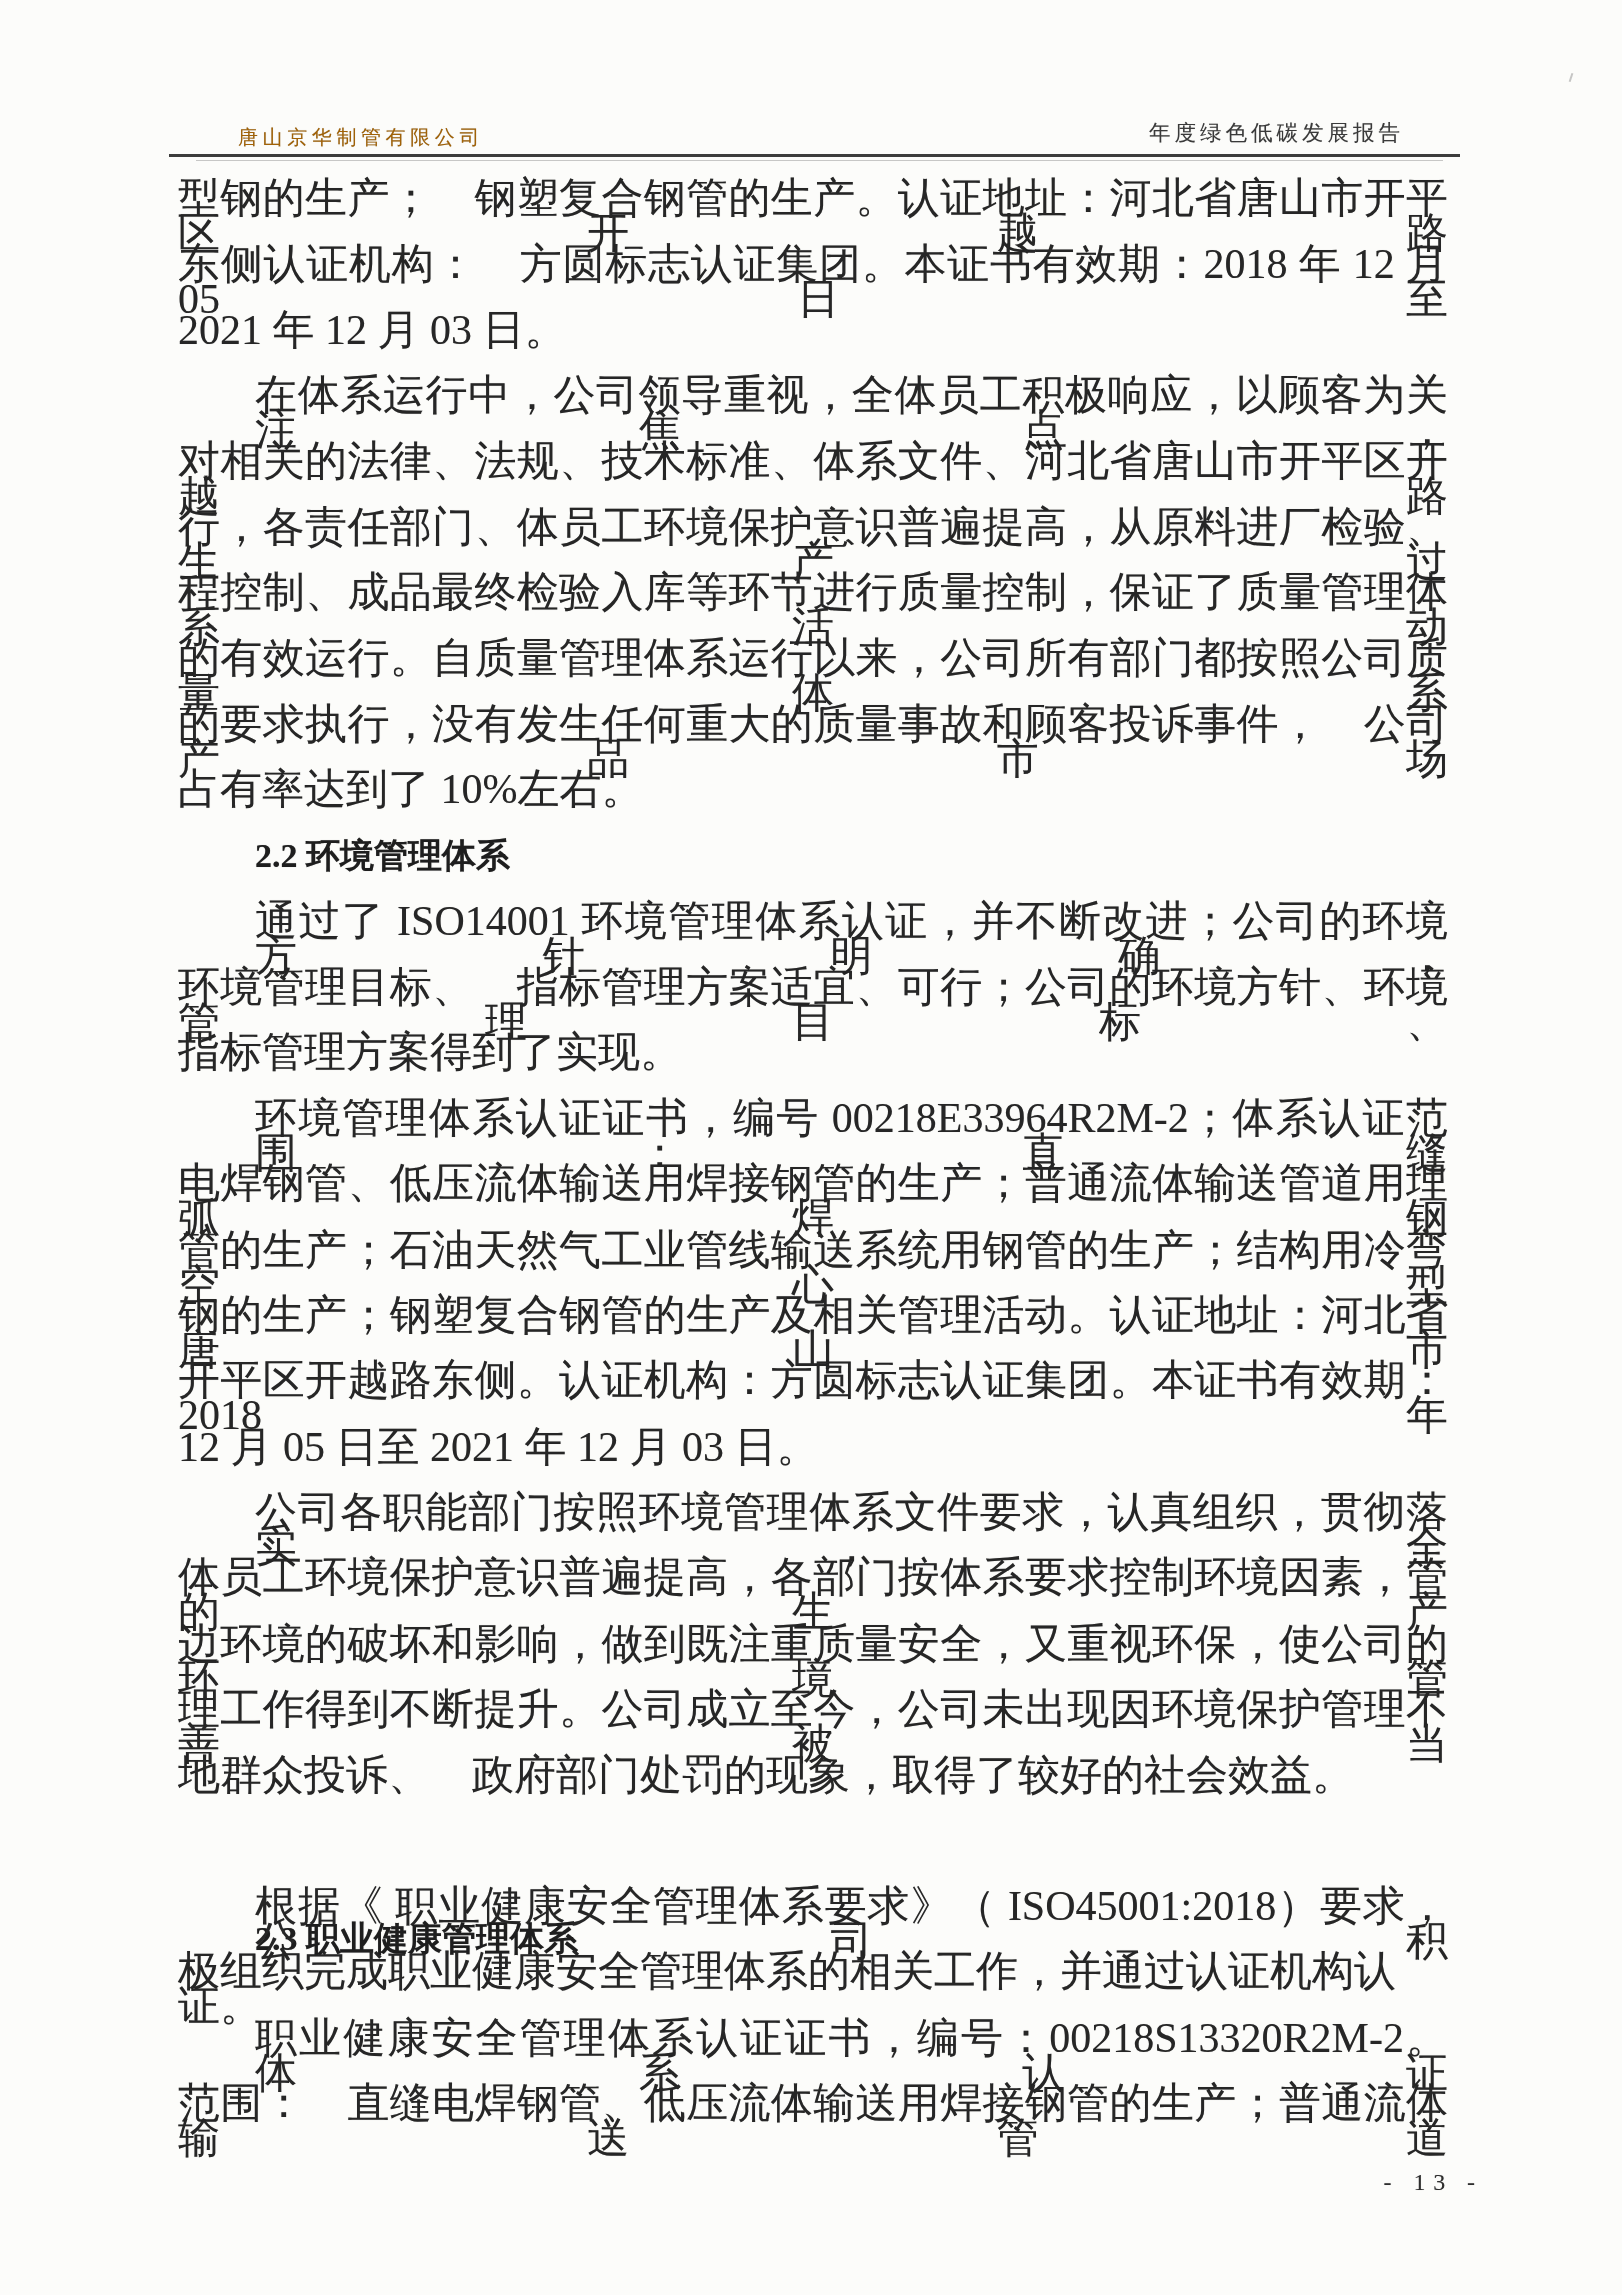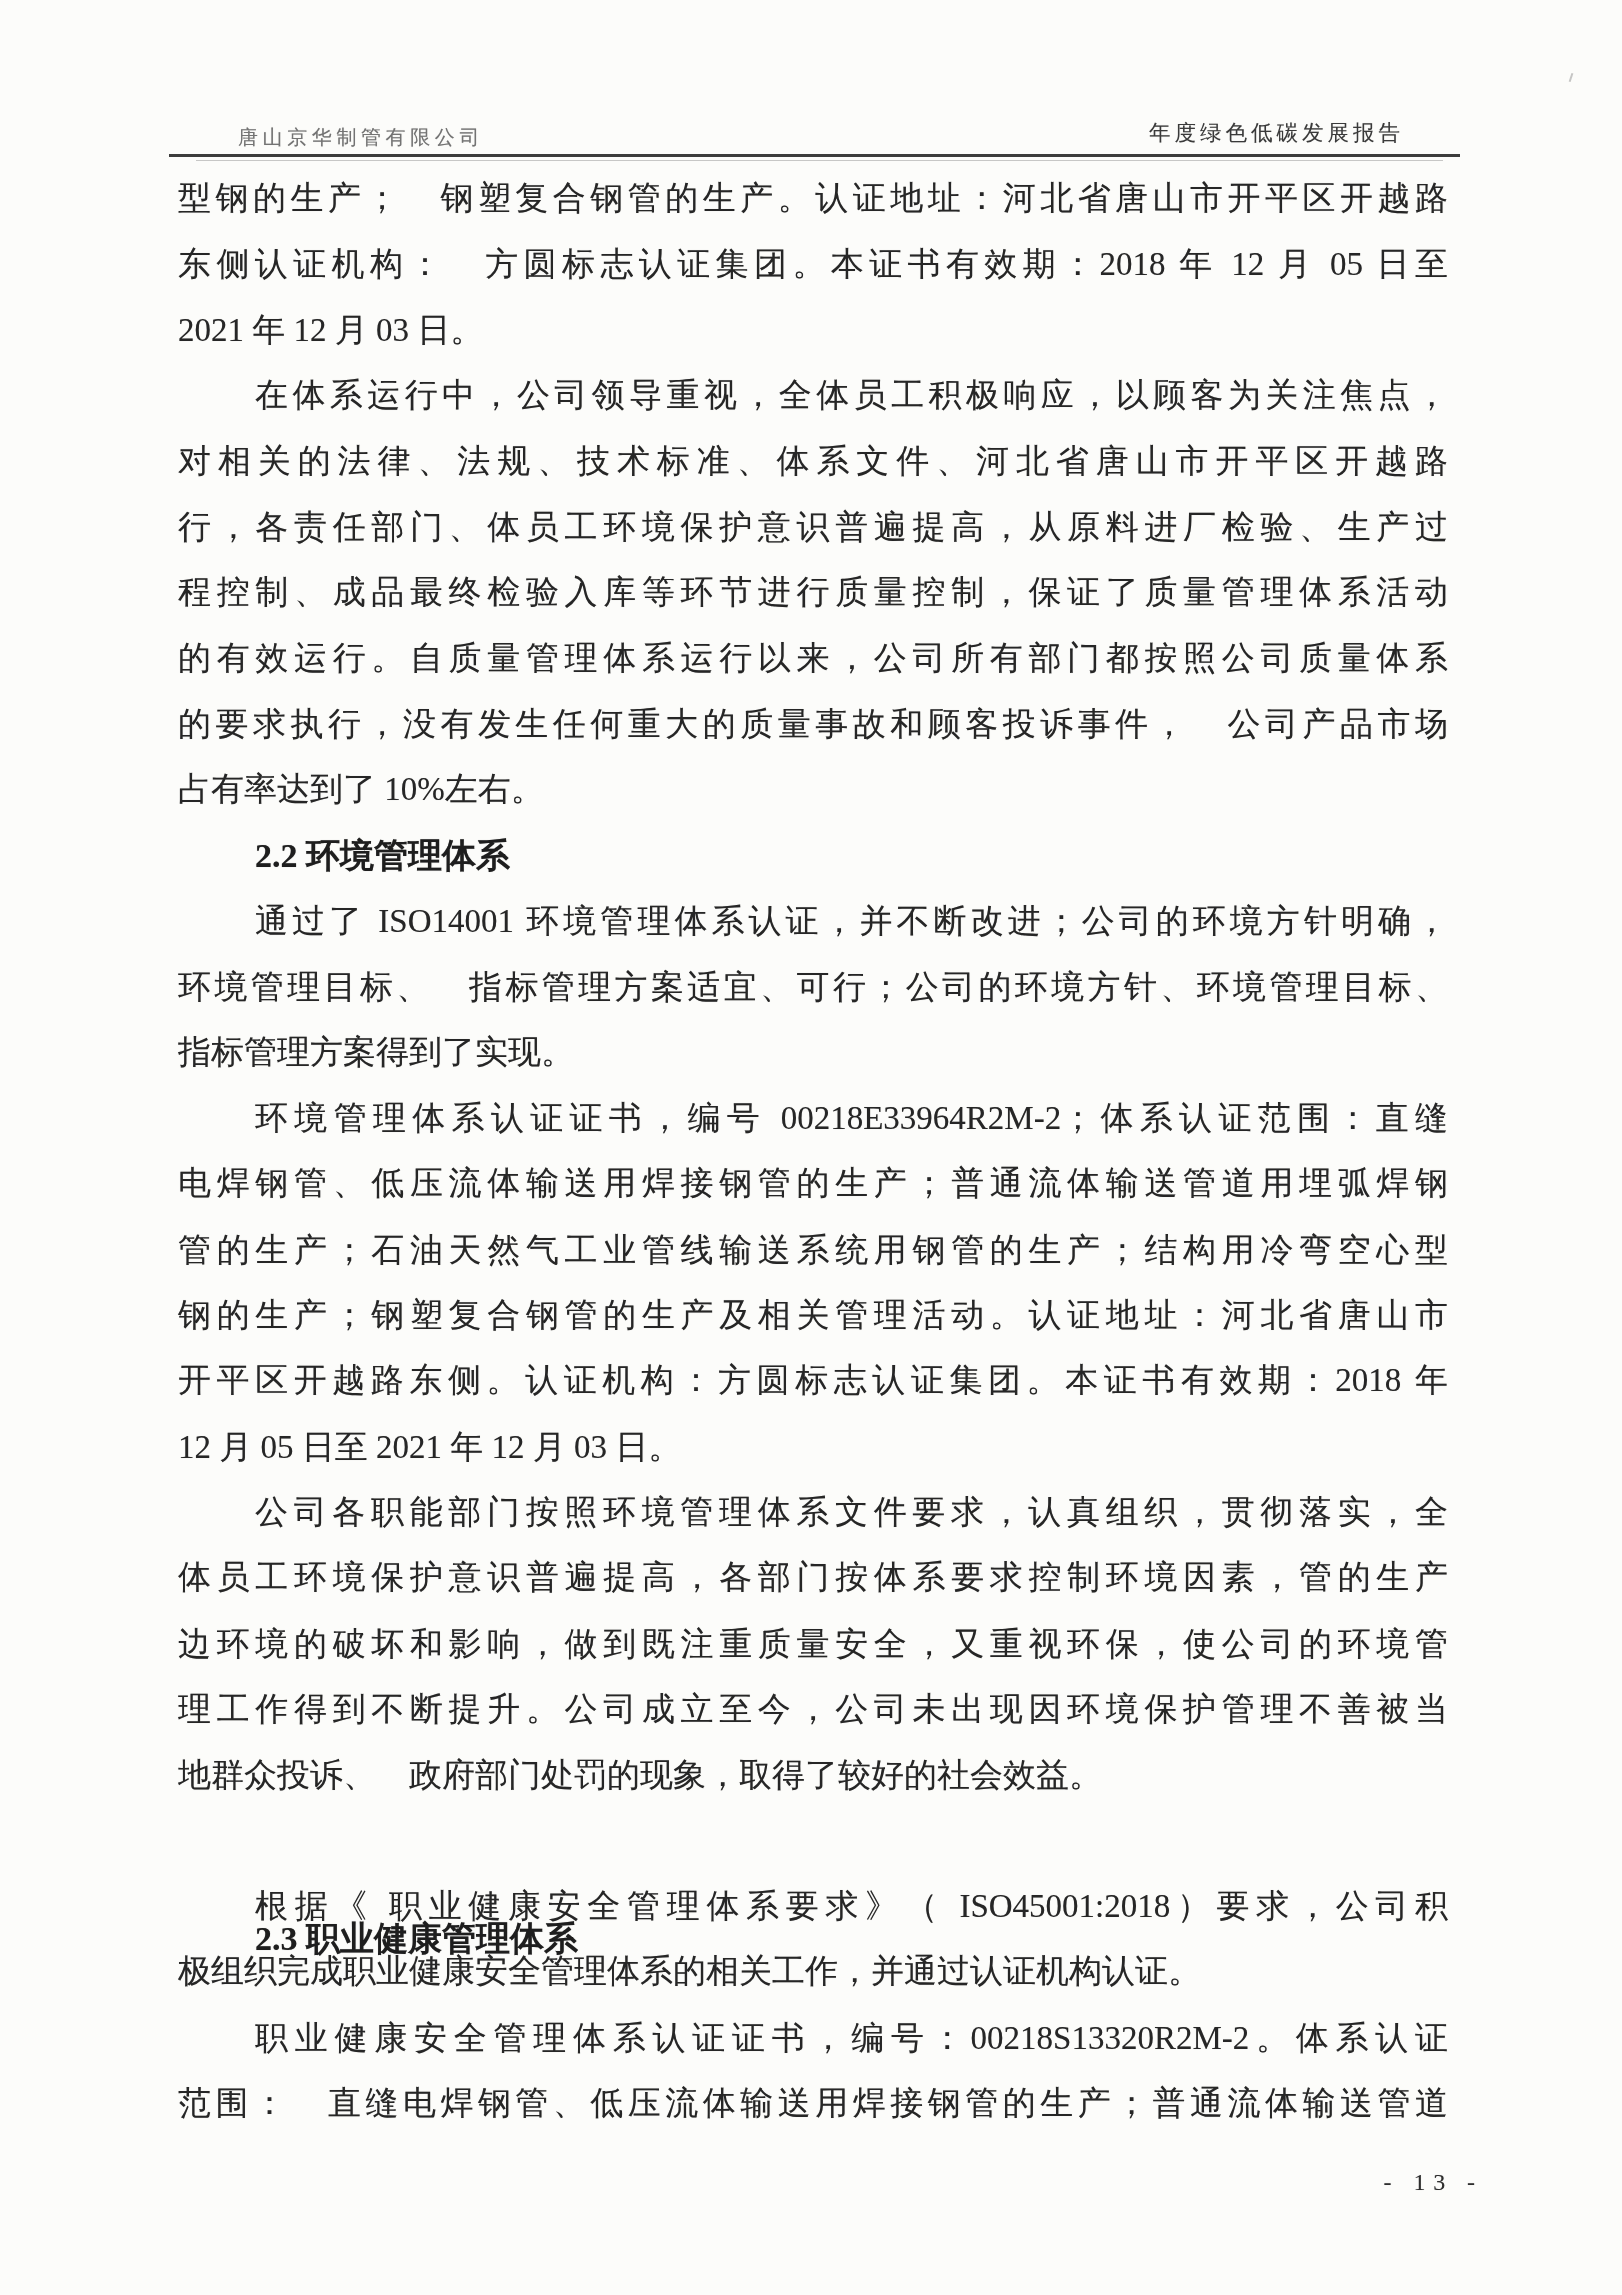--- a/index.html
+++ b/index.html
@@ -8,21 +8,21 @@
     width:1623px;height:2295px;
     background:#fcfcfa;
     overflow:hidden;
     font-family:"Liberation Serif","DejaVu Serif",serif;
     color:#262626;
   }
   
   .hdr-left{
     position:absolute;left:238px;top:126px;
     font-size:20px;line-height:22px;letter-spacing:4.6px;
-    color:#737373;text-shadow:0 0 0.7px rgba(0,0,0,.25);
+    color:#a16207;text-shadow:0 0 0.7px rgba(0,0,0,.25);
     white-space:nowrap;
     font-family:Liberation Serif, serif;
   }
   .hdr-right{
     position:absolute;left:1149px;top:122px;
     font-size:21.6px;line-height:23.6px;letter-spacing:3.9px;
     color:#3a3a3a;text-shadow:0 0 0.7px rgba(0,0,0,.25);
     white-space:nowrap;
   }
   .hdr-rule{
@@ -30,21 +30,21 @@
     width:1291px;height:3.3px;background:#3c3c3c;
   }
   .hdr-rule-shadow{
     position:absolute;left:196px;top:160px;
     width:1247px;height:1.3px;background:#9b9b9b;opacity:.55;
   }
   
   .l{
     position:absolute;left:178px;width:1270px;height:37px;
     box-sizing:border-box;
-    font-size:33px;line-height:35px;
+    font-size:42px;line-height:35px;
     white-space:normal;
     text-shadow:0 0 0.7px rgba(0,0,0,.3);
   }
   .j{
     text-align:justify;
     text-align-last:justify;
     text-justify:inter-character;
   }
   .ind{padding-left:77px;}
   .h{font-weight:700;font-size:34px;color:#1e1e1e;text-shadow:0 0 0.7px rgba(0,0,0,.45);}

